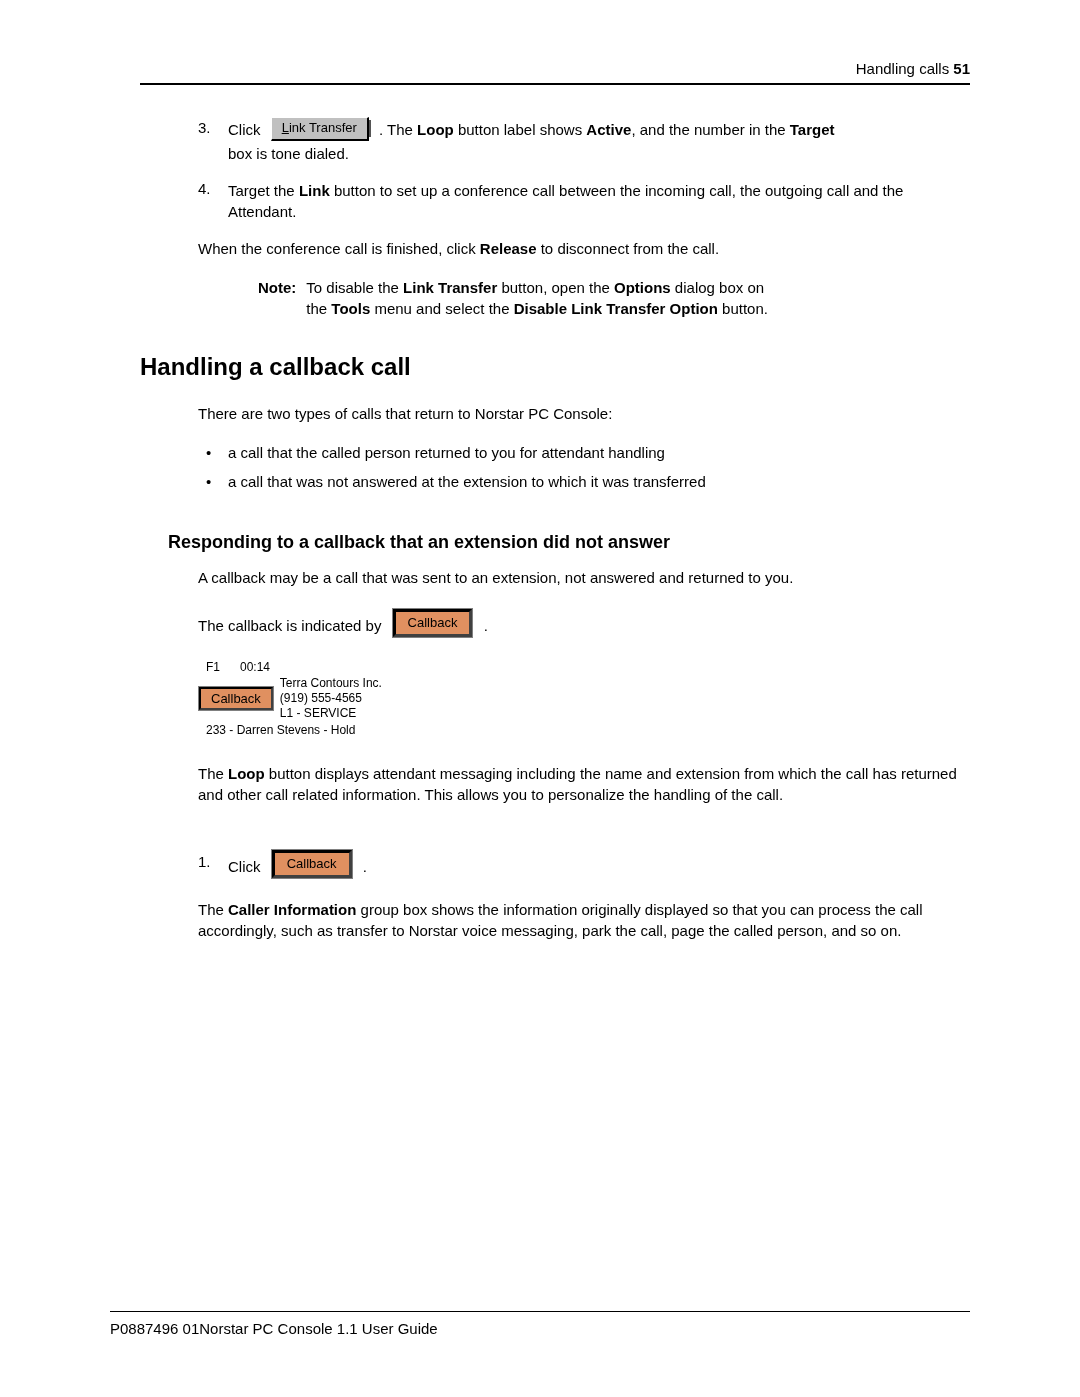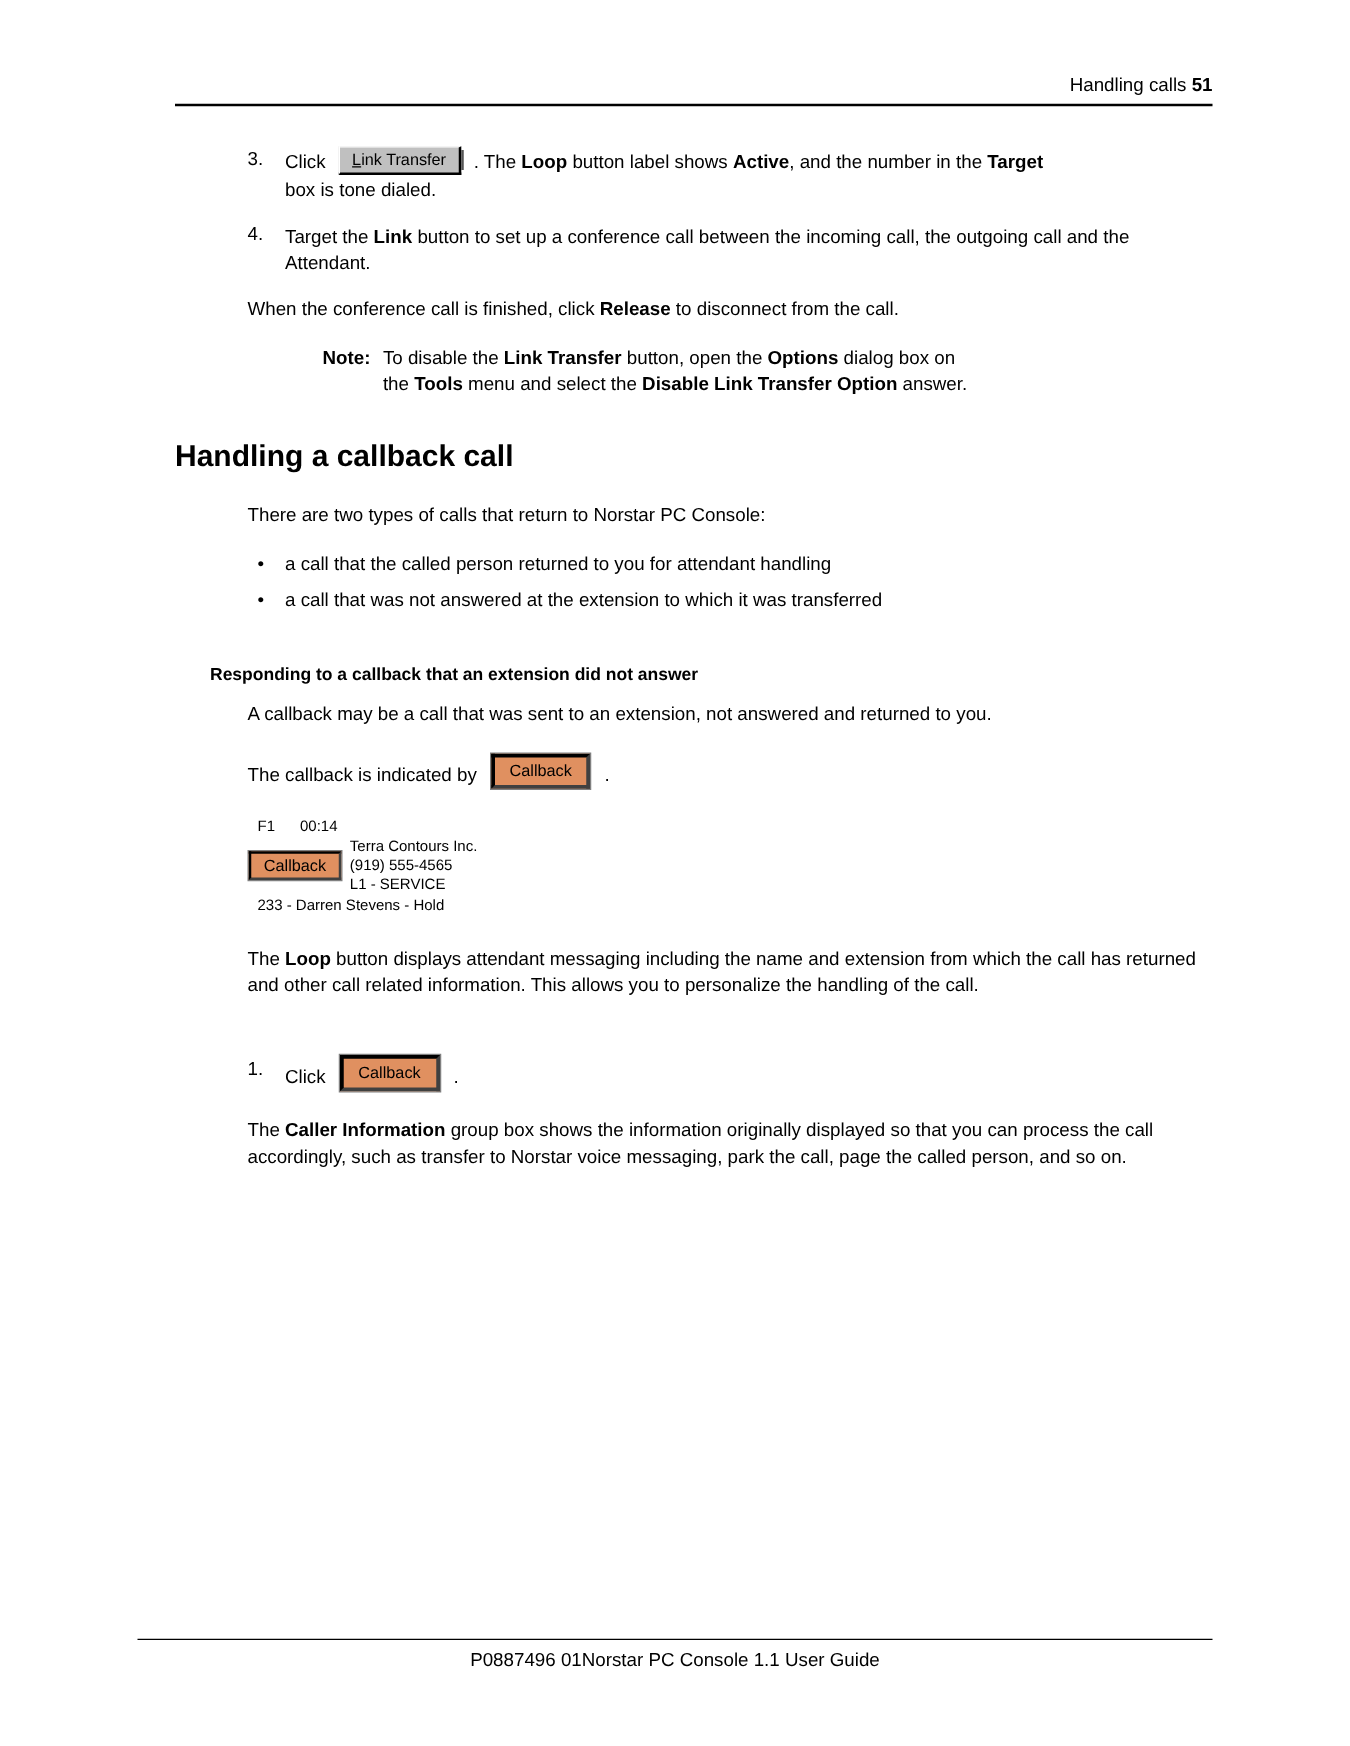--- a/index.html
+++ b/index.html
@@ -111,21 +111,21 @@
     margin-bottom: 8px;
     line-height: 1.4;
   }
   ul.bul li::before {
     content: "•";
     position: absolute;
     left: 8px;
     top: 0;
   }
   h2.subsect {
-    font-size: 14px;
+    font-size: 18px;
     font-weight: bold;
     margin: 0 0 14px -30px;
   }
   .callback-btn {
     display: inline-block;
     vertical-align: middle;
     background: #e09060;
     border: 3px solid #000;
     border-right-color:#404040;
     border-bottom-color:#404040;
@@ -188,21 +188,21 @@
     right: 110px;
     bottom: 60px;
   }
   hr.bot-rule {
     border: none;
     border-top: 1px solid #000;
     margin: 0 0 8px 0;
   }
   .footer-row {
     display: flex;
-    justify-content: center;
+    justify-content: flex-start;
     font-size: 15px;
   }
   b { font-weight: bold; }
 </style>
 </head>
 <body>
 
 <div class="page">
   <div class="running-head">
     <span>Handling calls</span>
@@ -232,21 +232,21 @@
     </ol>
 
     <div class="para">
       <span>When the conference call is finished, click </span><b>Release</b><span> to disconnect from the call.</span>
     </div>
 
     <div class="note-block">
       <div class="note-flex">
         <div class="note-col-label"><span class="note-label">Note:</span></div>
         <div class="note-text">
-          <span>To disable the </span><b>Link Transfer</b><span> button, open the </span><b>Options</b><span> dialog box on the </span><b>Tools</b><span> menu and select the </span><b>Disable Link Transfer Option</b><span> answer.</span>
+          <span>To disable the </span><b>Link Transfer</b><span> button, open the </span><b>Options</b><span> dialog box on the </span><b>Tools</b><span> menu and select the </span><b>Disable Link Transfer Option</b><span> button.</span>
         </div>
       </div>
     </div>
 
     <h1 class="sect">Handling a callback call</h1>
 
     <div class="para">There are two types of calls that return to Norstar PC Console:</div>
 
     <ul class="bul">
       <li>a call that the called person returned to you for attendant handling</li>

